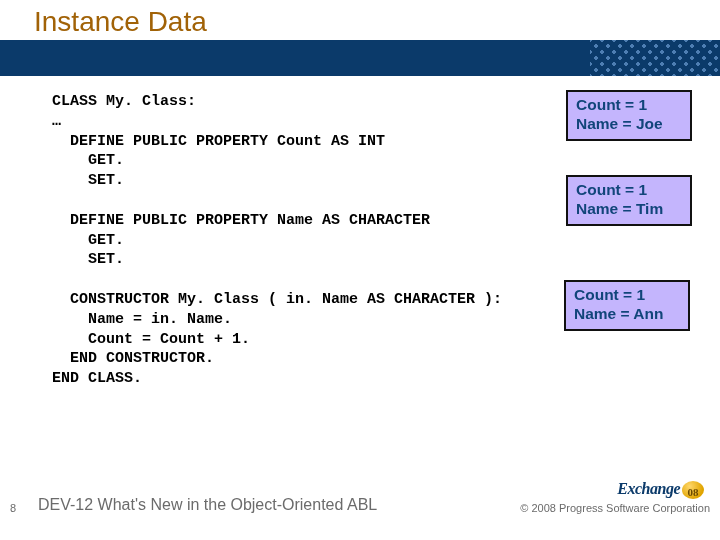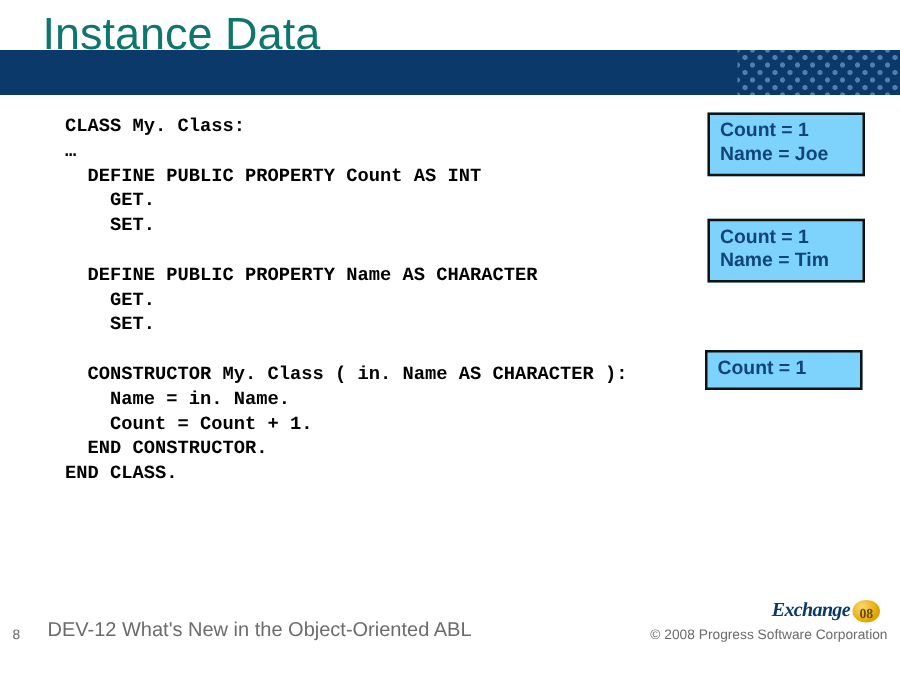--- a/index.html
+++ b/index.html
@@ -30,39 +30,39 @@
       radial-gradient(#5a8abf 2px, transparent 2px),
       radial-gradient(#5a8abf 2px, transparent 2px);
     background-size: 12px 12px, 12px 12px;
     background-position: 0 0, 6px 6px;
     opacity: 0.85;
   }
   .title {
     position: absolute;
     left: 34px;
     top: 6px;
-    font-size: 36px;
-    color: #0f766e;
+    font-size: 28px;
+    color: #a16207;
   }
   .code-area {
     position: absolute;
     left: 52px;
     top: 92px;
     right: 28px;
     font-family: Liberation Mono, monospace;
     font-size: 15px;
     font-weight: bold;
     color: #000;
     line-height: 1.32;
     white-space: pre;
   }
   .box {
     position: absolute;
     border: 2px solid #111;
-    background: #7dd3fc;
+    background: #c4b5fd;
     padding: 4px 8px 5px 8px;
     font-family: Arial, Helvetica, sans-serif;
     font-size: 15.5px;
     font-weight: bold;
     color: #11457a;
     line-height: 1.22;
   }
   .box1 { top: 90px;  right: 28px; width: 106px; }
   .box2 { top: 175px; right: 28px; width: 106px; }
   .box3 { top: 280px; right: 30px; width: 106px; }
@@ -148,20 +148,21 @@
 <div class="box box1">
   <div>Count = 1</div>
   <div>Name = Joe</div>
 </div>
 <div class="box box2">
   <div>Count = 1</div>
   <div>Name = Tim</div>
 </div>
 <div class="box box3">
   <div>Count = 1</div>
+  <div>Name = Ann</div>
 </div>
 
 <div class="logo">
   <span class="ex">Exchange</span><span class="badge">08</span>
 </div>
 
 <div class="footer">
   <div class="page-num">8</div>
   <div class="footer-title">DEV-12 What's New in the Object-Oriented ABL</div>
   <div class="copyright">© 2008 Progress Software Corporation</div>

